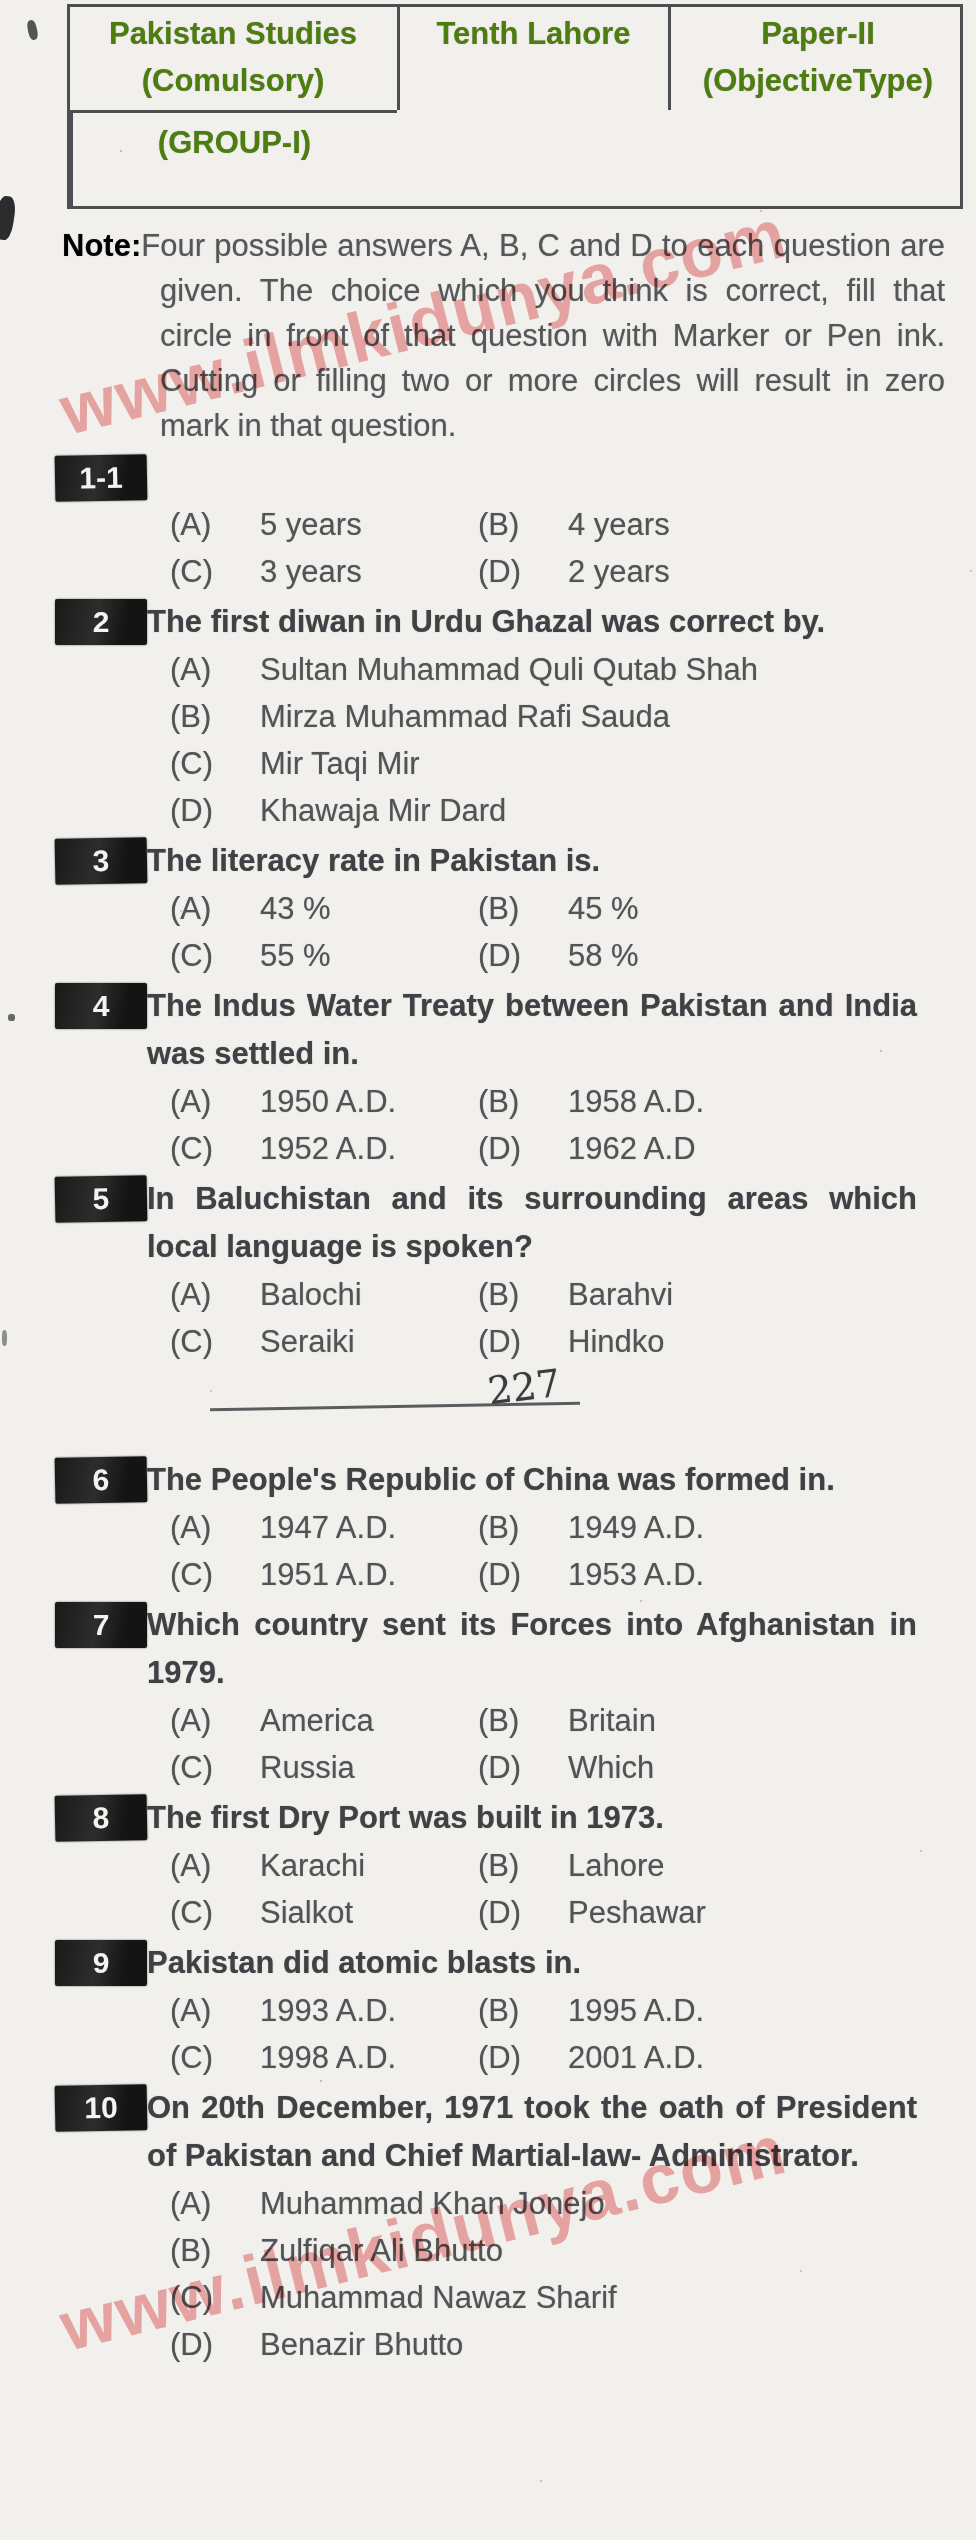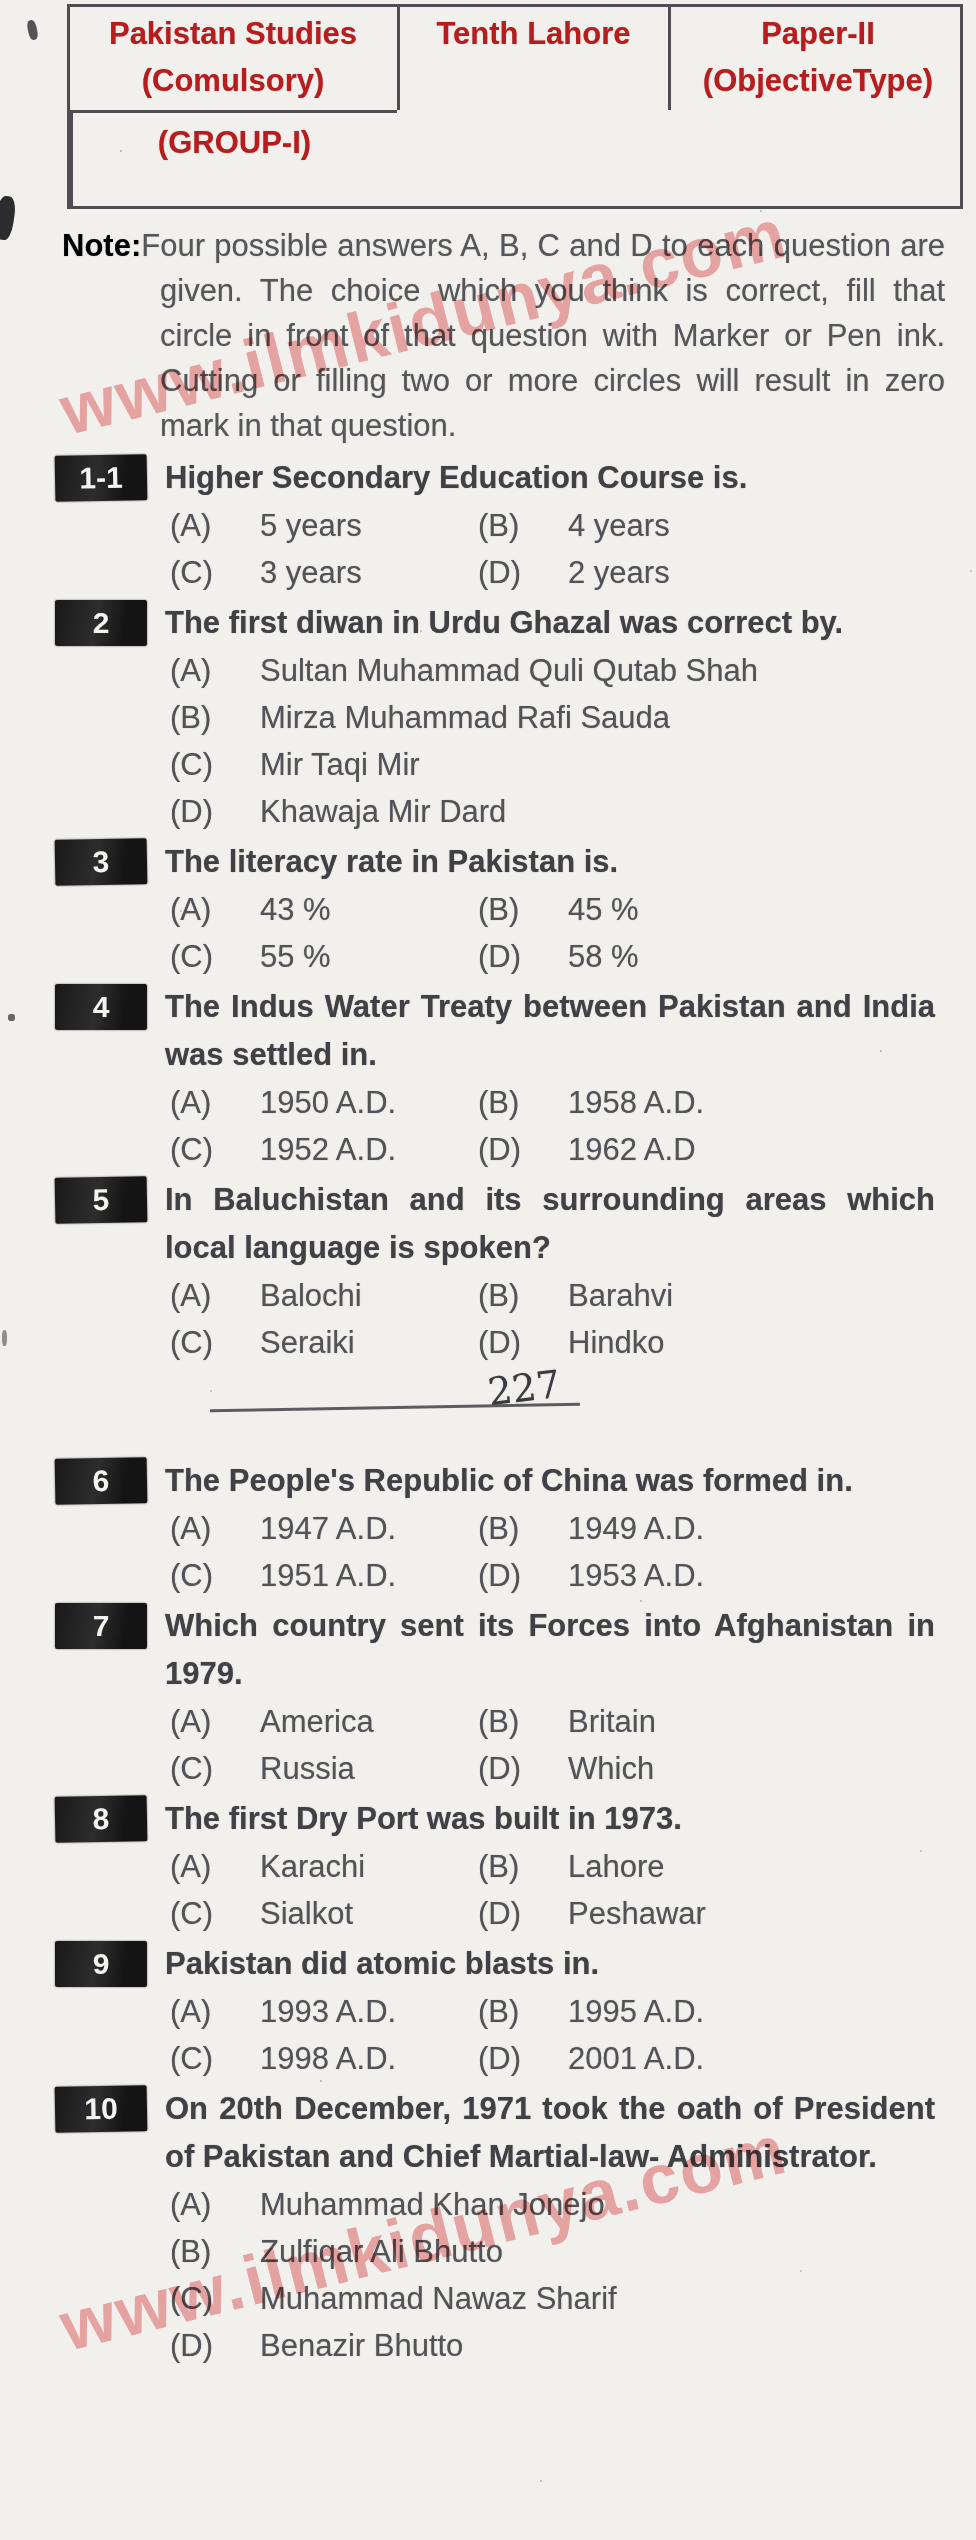--- a/index.html
+++ b/index.html
@@ -23,21 +23,21 @@
     background:transparent;
     box-sizing:border-box;
   }
   .hcell{
     border-left:3px solid #4e4e52;
     border-top:3px solid #4e4e52;
     text-align:center;
     font-weight:700;
     font-size:31px;
     line-height:47px;
-    color:#b91c1c;
+    color:#4d7c0f;
     padding:3px 4px 6px 3px;
     text-shadow:0 0 1px rgba(90,90,90,.5);
   }
   .hcell.first-col{border-left:none;}
   .hcell.first-row{border-top:none;}
   .hcell.r2{height:96px;box-sizing:border-box;padding-top:6px;}
   .hline{display:block;}
 
   
   .note{
@@ -47,21 +47,21 @@
     font-size:31px;
     line-height:45px;
     color:#555659;
     text-shadow:0 0 1px rgba(90,90,90,.5);
   }
   .note b{color:#000000;}
 
   
   .questions{margin-top:6px;}
   .q{margin-top:3px;}
-  .q-heading{display:flex;column-gap:18px;margin-left:55px;}
+  .q-heading{display:flex;column-gap:0;margin-left:55px;}
   .badge{
     flex:none;width:92px;height:46px;margin-top:1px;
     background:linear-gradient(100deg,#191919 0%,#2d2d2d 45%,#141414 75%);
     color:#f3f3f0;
     font-weight:700;font-size:30px;line-height:46px;text-align:center;
     border-radius:2px;
     box-shadow:0 0 2px rgba(0,0,0,.6);
   }
   .q:nth-child(odd) .badge{transform:rotate(-1deg);}
   .q-text{
@@ -139,21 +139,20 @@
       <span class="hline">(GROUP-I)</span>
     </div>
   </div>
 
   <p class="note"><b>Note:</b><span>Four possible answers A, B, C and D to each question are given. The choice which you think is correct, fill that circle in front of that question with Marker or Pen ink. Cutting or filling two or more circles will result in zero mark in that question.</span></p>
 
   <div class="questions">
       <div class="q">
     <div class="q-heading">
       <div class="badge">1-1</div>
-      <div class="q-text">Higher Secondary Education Course is.</div>
     </div>
     <div class="opts-grid">
           <div class="opt">
             <span class="letter">(A)</span>
             <span>5 years</span>
           </div>
           <div class="opt">
             <span class="letter">(B)</span>
             <span>4 years</span>
           </div>

